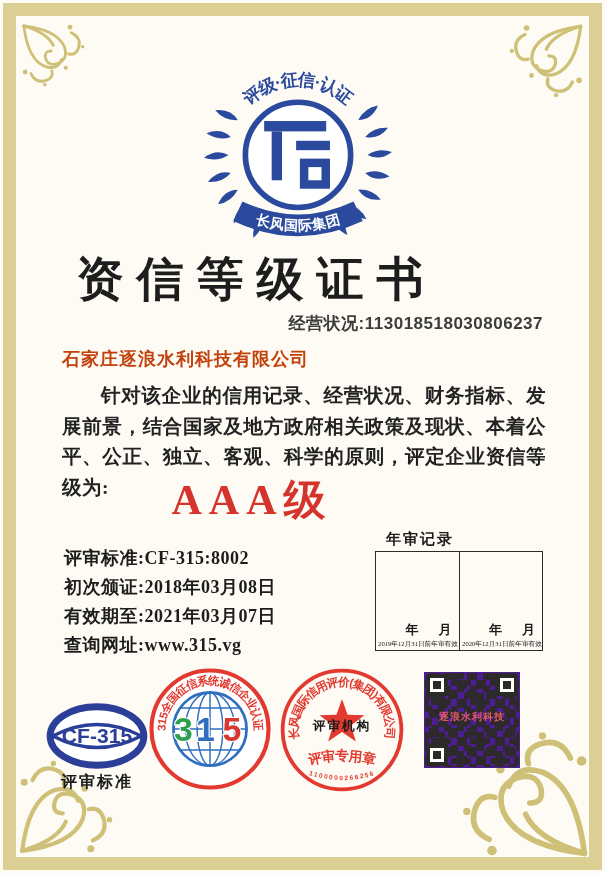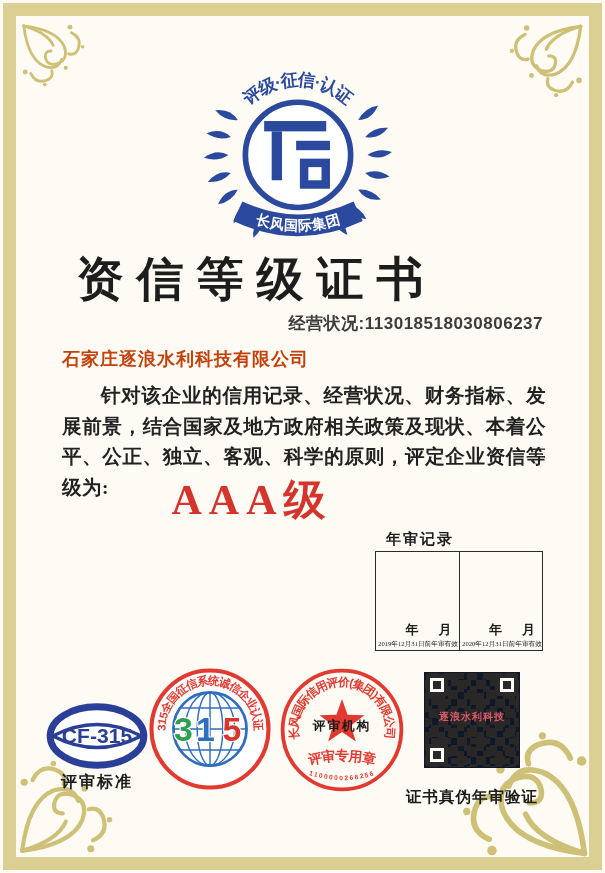--- a/index.html
+++ b/index.html
@@ -33,21 +33,21 @@
   .review-cell + .review-cell{border-left:1.5px solid #2b2b2b;}
   .ym{position:absolute;right:7px;bottom:11px;display:flex;gap:20px;
       font-weight:bold;font-size:13px;color:#1c1c1c;}
   .review-note{position:absolute;left:0;bottom:1px;width:100%;text-align:center;
       font-size:7px;color:#1c1c1c;white-space:nowrap;transform:scale(.95);}
   .cf315{position:absolute;left:46px;top:702px;width:102px;height:68px;}
   .cf315-caption{position:absolute;left:46px;top:772px;width:102px;text-align:center;
       font-weight:bold;font-size:16px;color:#1c1c1c;letter-spacing:2px;}
   .globe{position:absolute;left:146px;top:665px;width:128px;height:128px;}
   .stamp{position:absolute;left:276px;top:664px;width:132px;height:132px;}
-  .qr{position:absolute;left:424px;top:672px;width:96px;height:96px;background:#0f172a;}
+  .qr{position:absolute;left:424px;top:672px;width:96px;height:96px;background:#4c1d95;}
   .qr-mods{position:absolute;inset:1px;opacity:.93;background:
       repeating-conic-gradient(#2b2a26 0% 25%, transparent 0% 50%) 0px 0px/13px 13px,
       repeating-conic-gradient(#2b2a26 0% 25%, transparent 0% 50%) 4px 7px/19px 19px;}
   .finder{position:absolute;width:14px;height:14px;border:4px solid #2b2a26;background:#fff;}
   .finder::after{content:"";position:absolute;left:3px;top:3px;width:8px;height:8px;background:#2b2a26;}
   .f-tl{left:2px;top:2px;} .f-tr{right:2px;top:2px;} .f-bl{left:2px;bottom:2px;}
   .qr-overlay{position:absolute;left:0;top:38px;width:100%;text-align:center;
       font-weight:bold;font-size:10px;color:#e15a66;letter-spacing:1px;}
   .qr-caption{position:absolute;left:402px;top:787px;width:140px;text-align:center;
       font-weight:bold;font-size:15.5px;color:#1c1c1c;letter-spacing:1px;}
@@ -165,20 +165,26 @@
       <textPath href="#emb-banner" startOffset="50%" text-anchor="middle">长风国际集团</textPath>
     </text>
   </svg>
 
   <div class="title">资信等级证书</div>
   <div class="credit-code">经营状况:113018518030806237</div>
   <div class="company">石家庄逐浪水利科技有限公司</div>
   <p class="body-par">针对该企业的信用记录、经营状况、财务指标、发展前景，结合国家及地方政府相关政策及现状、本着公平、公正、独立、客观、科学的原则，评定企业资信等级为:</p>
   <div class="rating">AAA级</div>
 
+  <div class="fields">
+    <div>评审标准:CF-315:8002</div>
+    <div>初次颁证:2018年03月08日</div>
+    <div>有效期至:2021年03月07日</div>
+    <div>查询网址:www.315.vg</div>
+  </div>
 
   <div class="review-label">年审记录</div>
   <div class="review-box">
     <div class="review-cell">
       <div class="ym">
         <span>年</span>
         <span>月</span>
       </div>
       <div class="review-note">2019年12月31日前年审有效</div>
     </div>
@@ -242,15 +248,14 @@
     </text>
   </svg>
 
   <div class="qr">
     <div class="qr-mods"></div>
     <div class="finder f-tl"></div>
     <div class="finder f-tr"></div>
     <div class="finder f-bl"></div>
     <div class="qr-overlay">逐浪水利科技</div>
   </div>
-  <div class="qr-caption">证书真伪年审验证</div>
 
 </div>
 
 </body></html>

